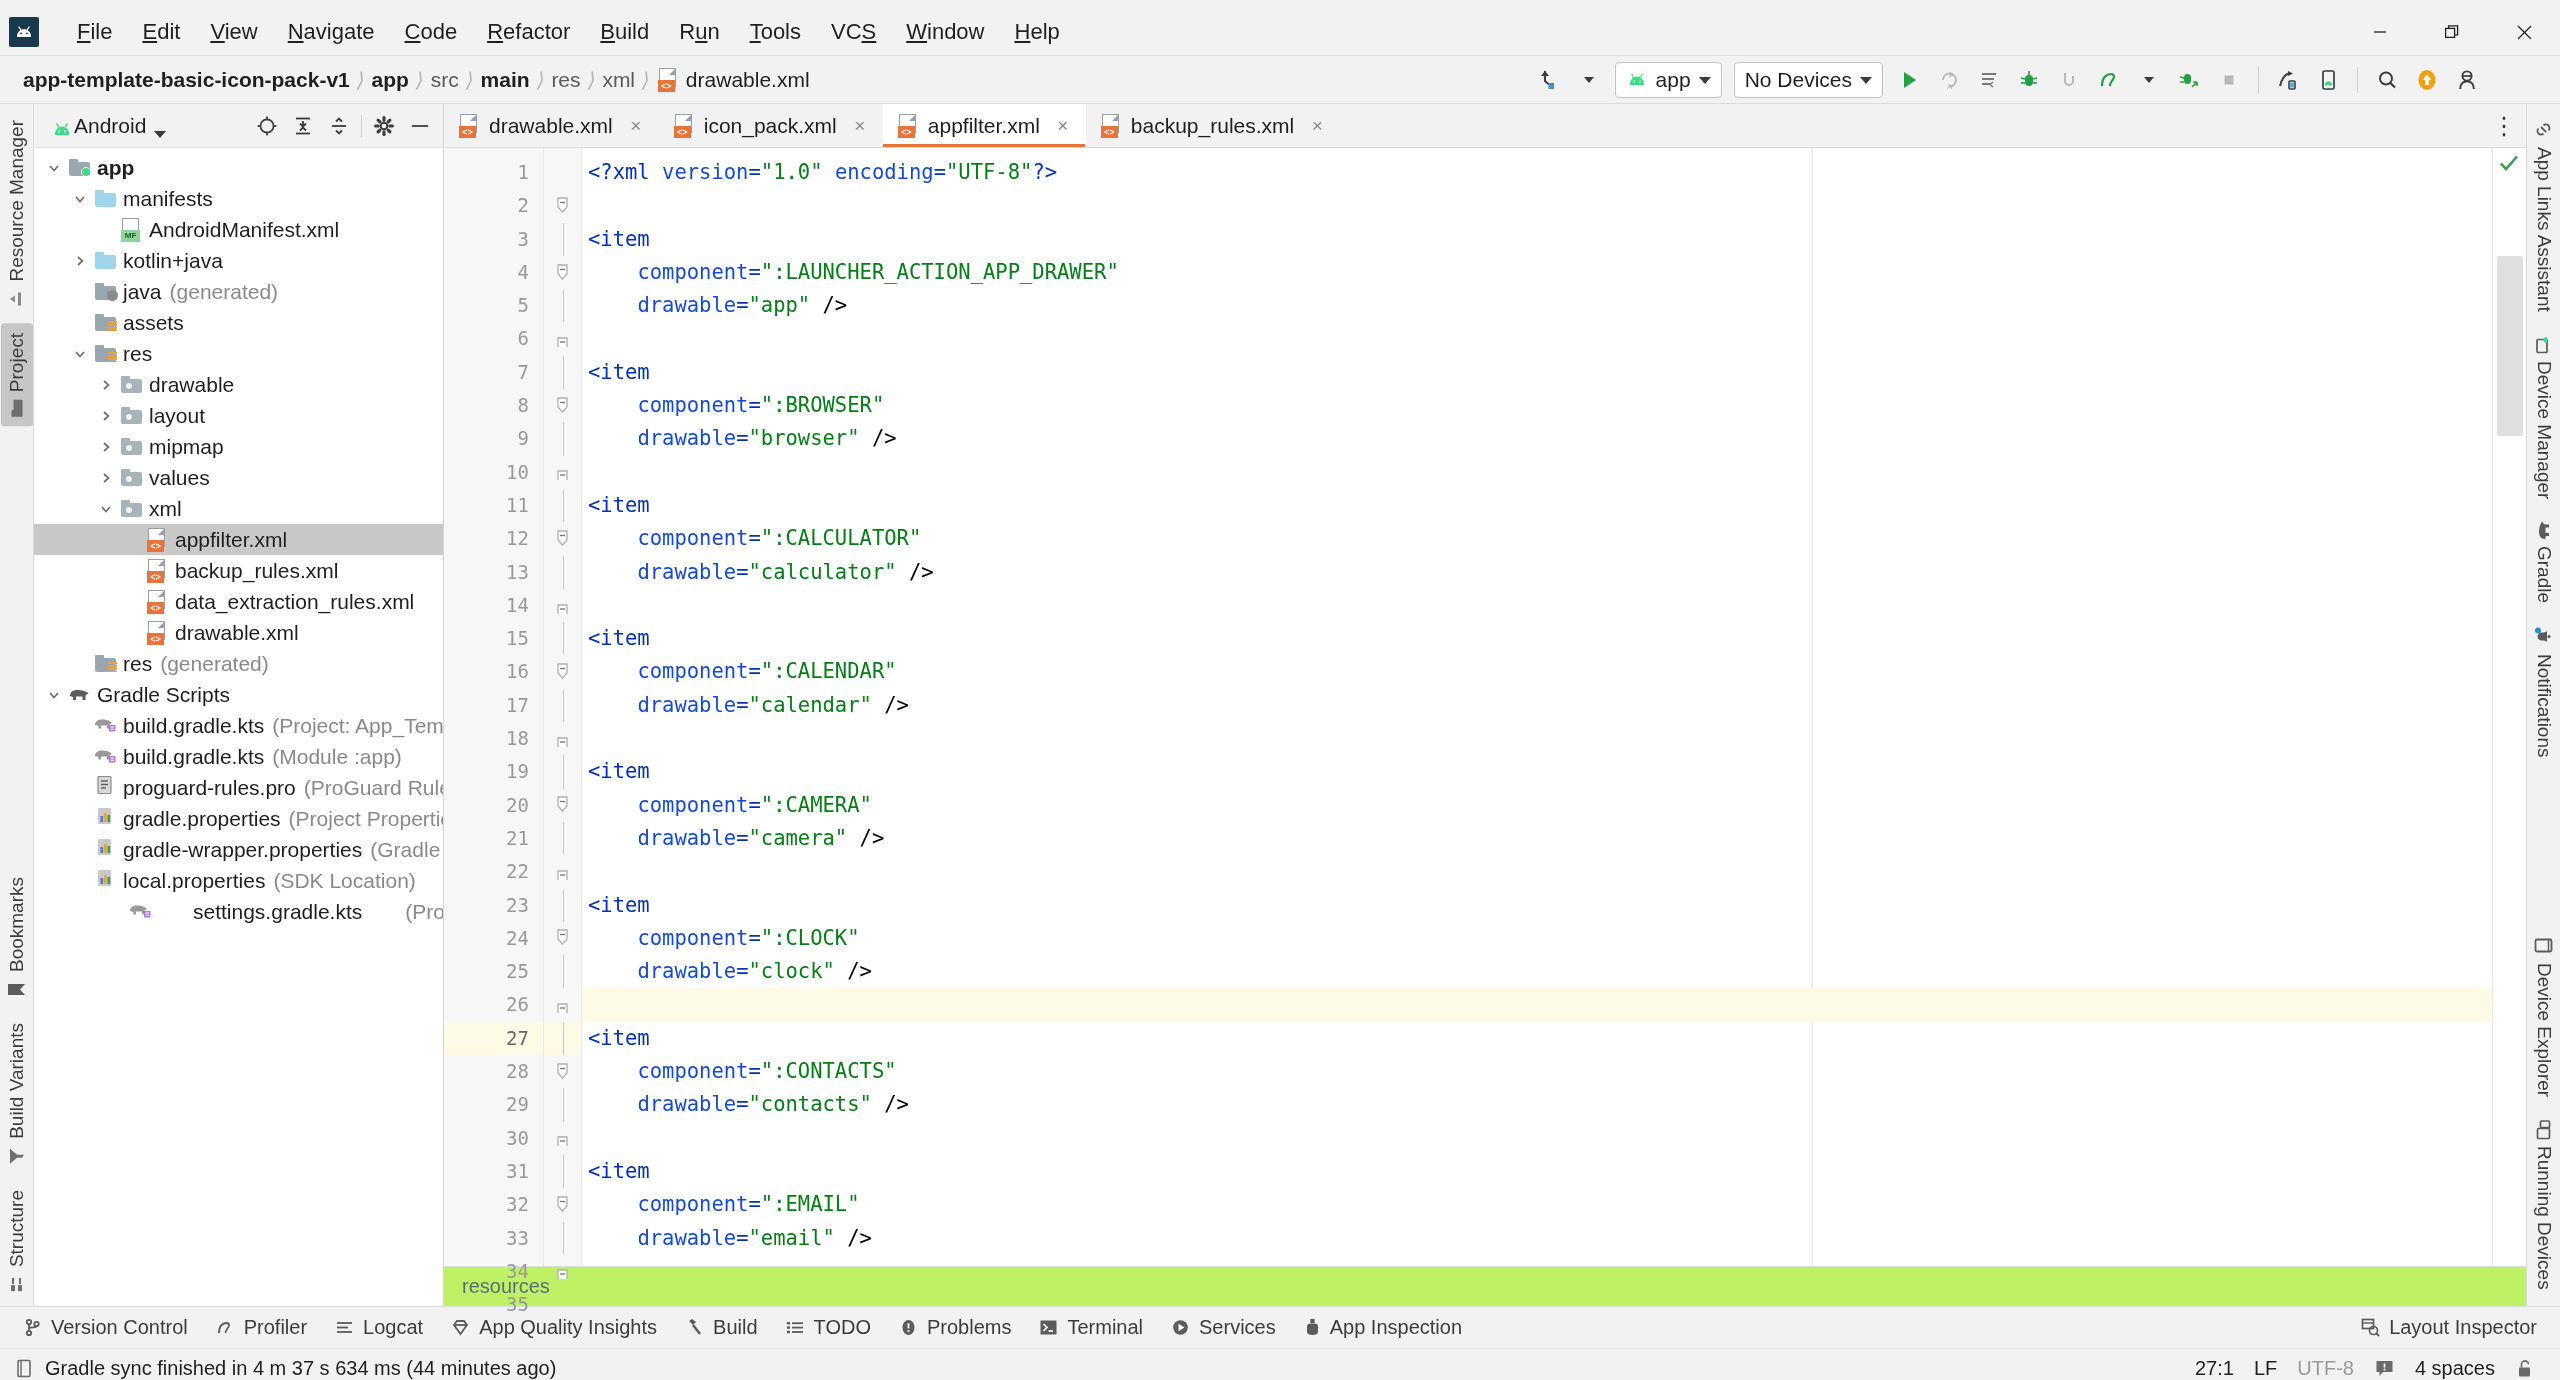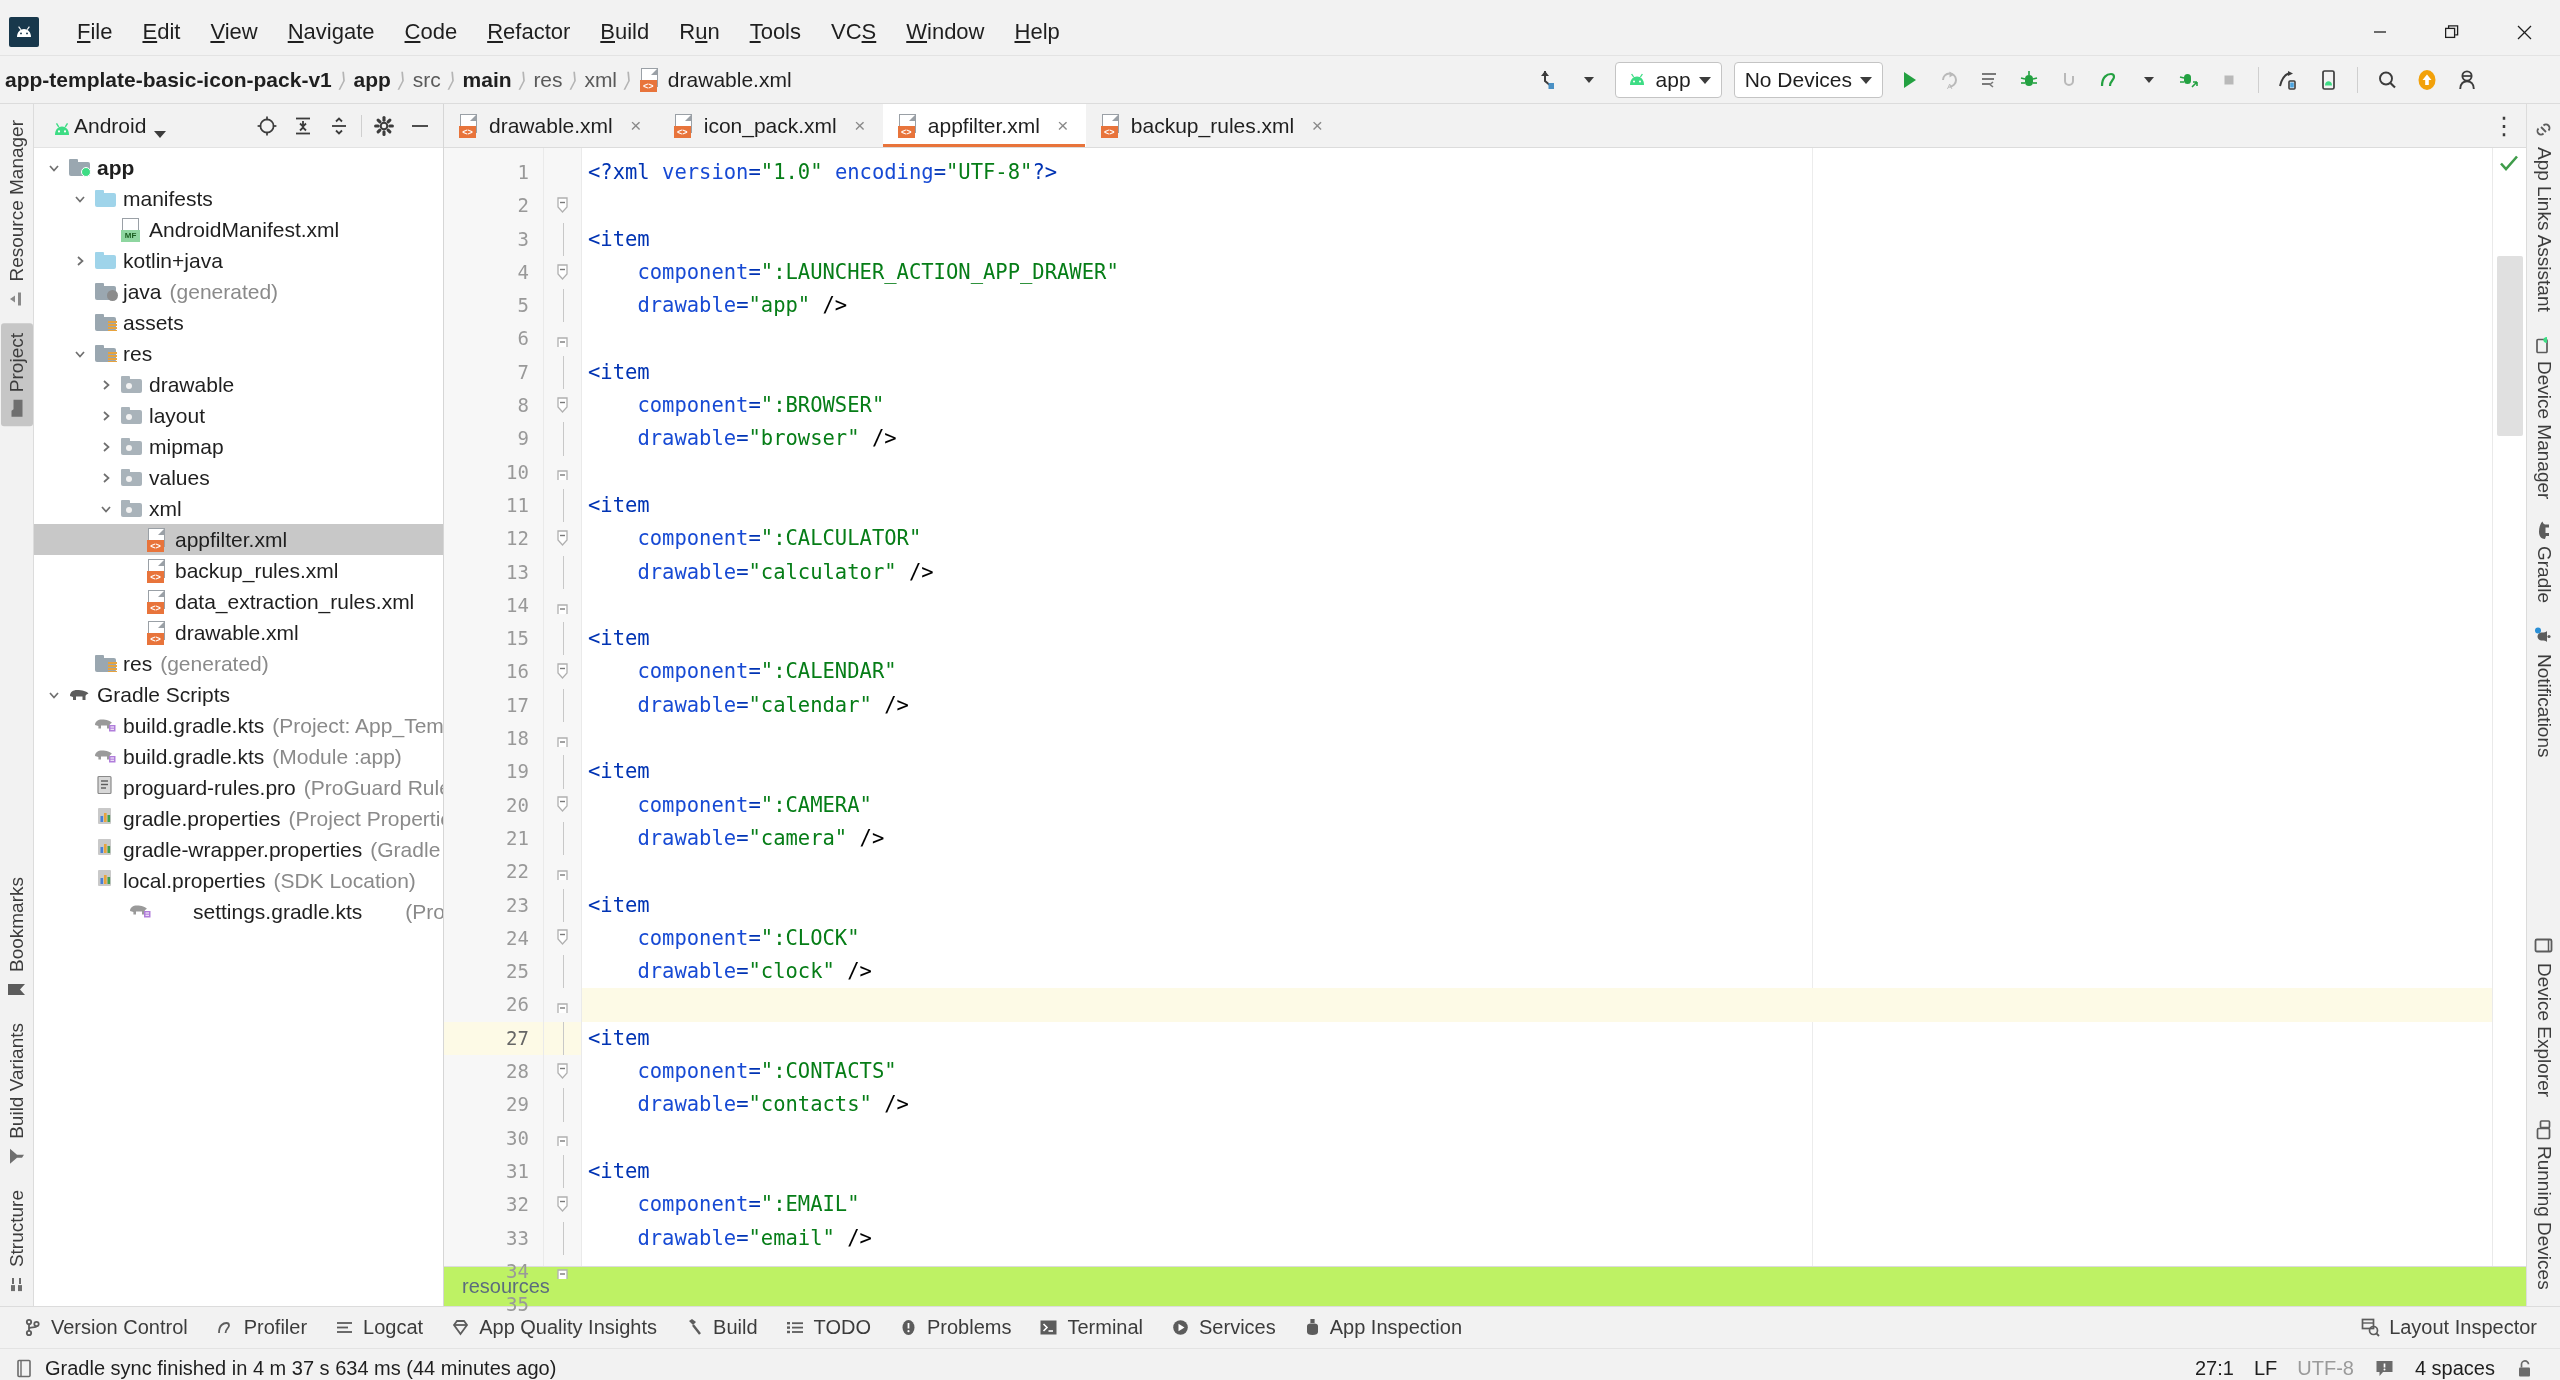--- a/index.html
+++ b/index.html
@@ -39,20 +39,21 @@
   .win-buttons { position:absolute; right:0; top:0; height:48px; display:flex; }
   .win-btn { width: 72px; height:48px; display:flex; align-items:center; justify-content:center; }
   .win-btn svg { display:block; }
 
   
   .navbar {
     height: 48px; flex: 0 0 48px;
     display:flex; align-items:center;
     background:#f2f2f2;
     border-bottom: 1px solid #dcdcdc;
+    padding-left: 18px;
     position: relative;
   }
   .crumbs { display:flex; align-items:center; font-size:21px; }
   .crumb { color:#1f1f1f; padding: 2px 5px; white-space:nowrap; display:flex; align-items:center; gap:7px;}
   .crumb.bold { font-weight:bold; }
   .crumb.dim { color:#5a5a5a; }
   .crumb-sep {
     color:#b4b4b4; font-size:20px; margin:0 2px;
     transform: skewX(-12deg); font-weight: 300;
   }

